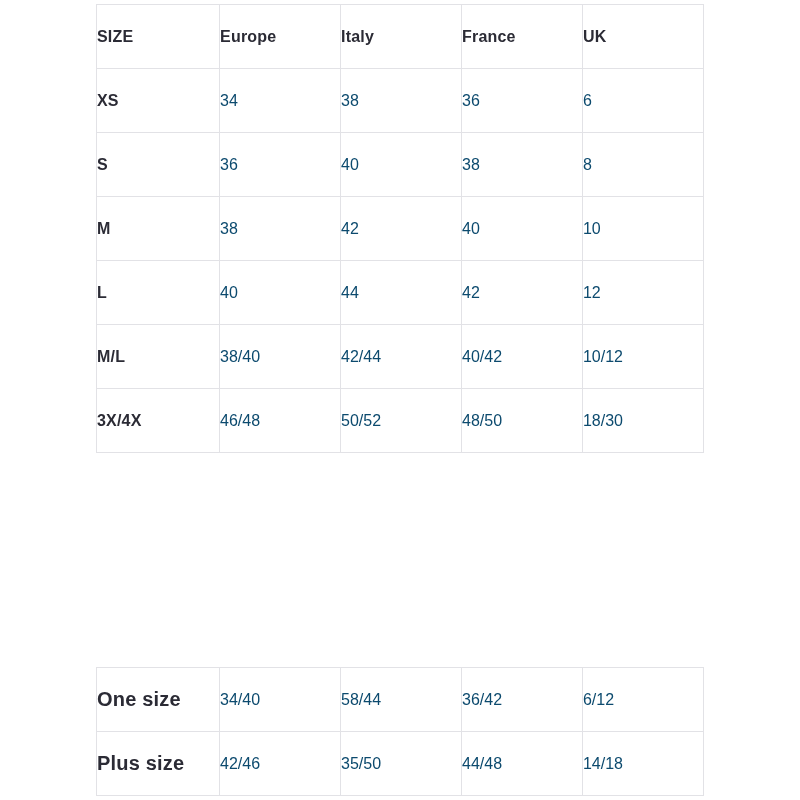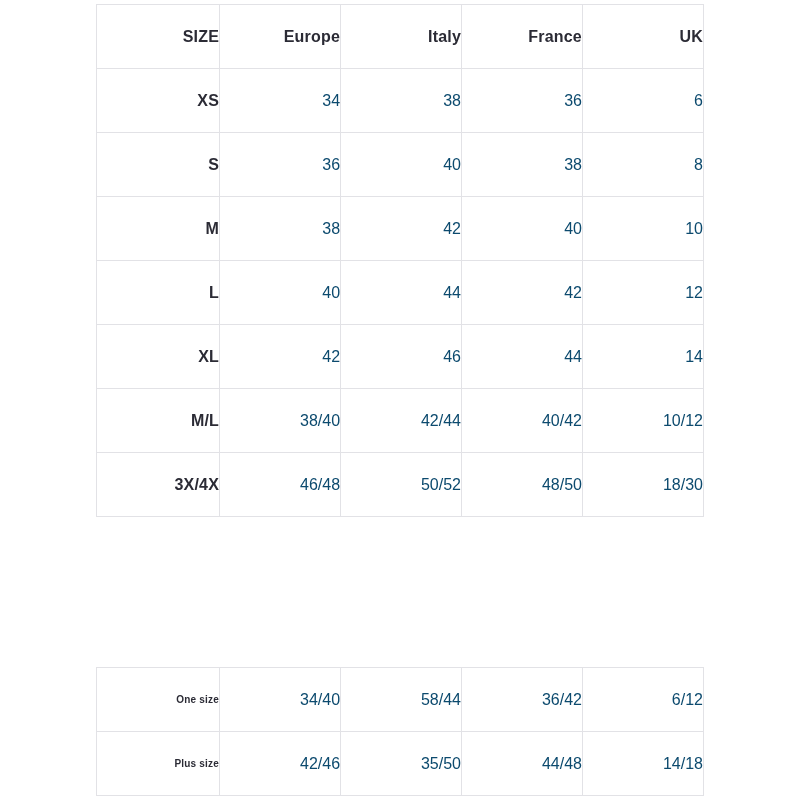--- a/index.html
+++ b/index.html
@@ -32,21 +32,21 @@
     border-collapse: collapse;
     width: 608px;
     table-layout: fixed;
   }
   table.size-table col.c-size  { width: 118px; }
   table.size-table col.c-other { width: 116px; }
 
   table.size-table th,
   table.size-table td {
     border: 1px solid #e2e2e6;
-    text-align: right;
+    text-align: left;
     vertical-align: middle;
     font-size: 16px;
     color: #2b2b35;
     padding: 0;
   }
   table.size-table thead th {
     height: 63px;
     font-weight: 700;
     letter-spacing: 0.2px;
   }
@@ -59,21 +59,21 @@
     font-weight: 700;
     color: #2b2b35;
     letter-spacing: 0.2px;
     margin-top: 28px;
   }
   #extra-table tbody td {
     height: 63px;
   }
   #extra-table tbody td.row-label {
     font-weight: 700;
-    font-size: 10px;
+    font-size: 20px;
   }
 </style>
 </head>
 <body>
 
 <div class="page">
 
   <div class="table-wrap" id="main-table-wrap">
     <table class="size-table" id="main-table">
       <colgroup>
@@ -115,27 +115,20 @@
           <td>10</td>
         </tr>
         <tr>
           <td class="row-label">L</td>
           <td>40</td>
           <td>44</td>
           <td>42</td>
           <td>12</td>
         </tr>
         <tr>
-          <td class="row-label">XL</td>
-          <td>42</td>
-          <td>46</td>
-          <td>44</td>
-          <td>14</td>
-        </tr>
-        <tr>
           <td class="row-label">M/L</td>
           <td>38/40</td>
           <td>42/44</td>
           <td>40/42</td>
           <td>10/12</td>
         </tr>
         <tr>
           <td class="row-label">3X/4X</td>
           <td>46/48</td>
           <td>50/52</td>

